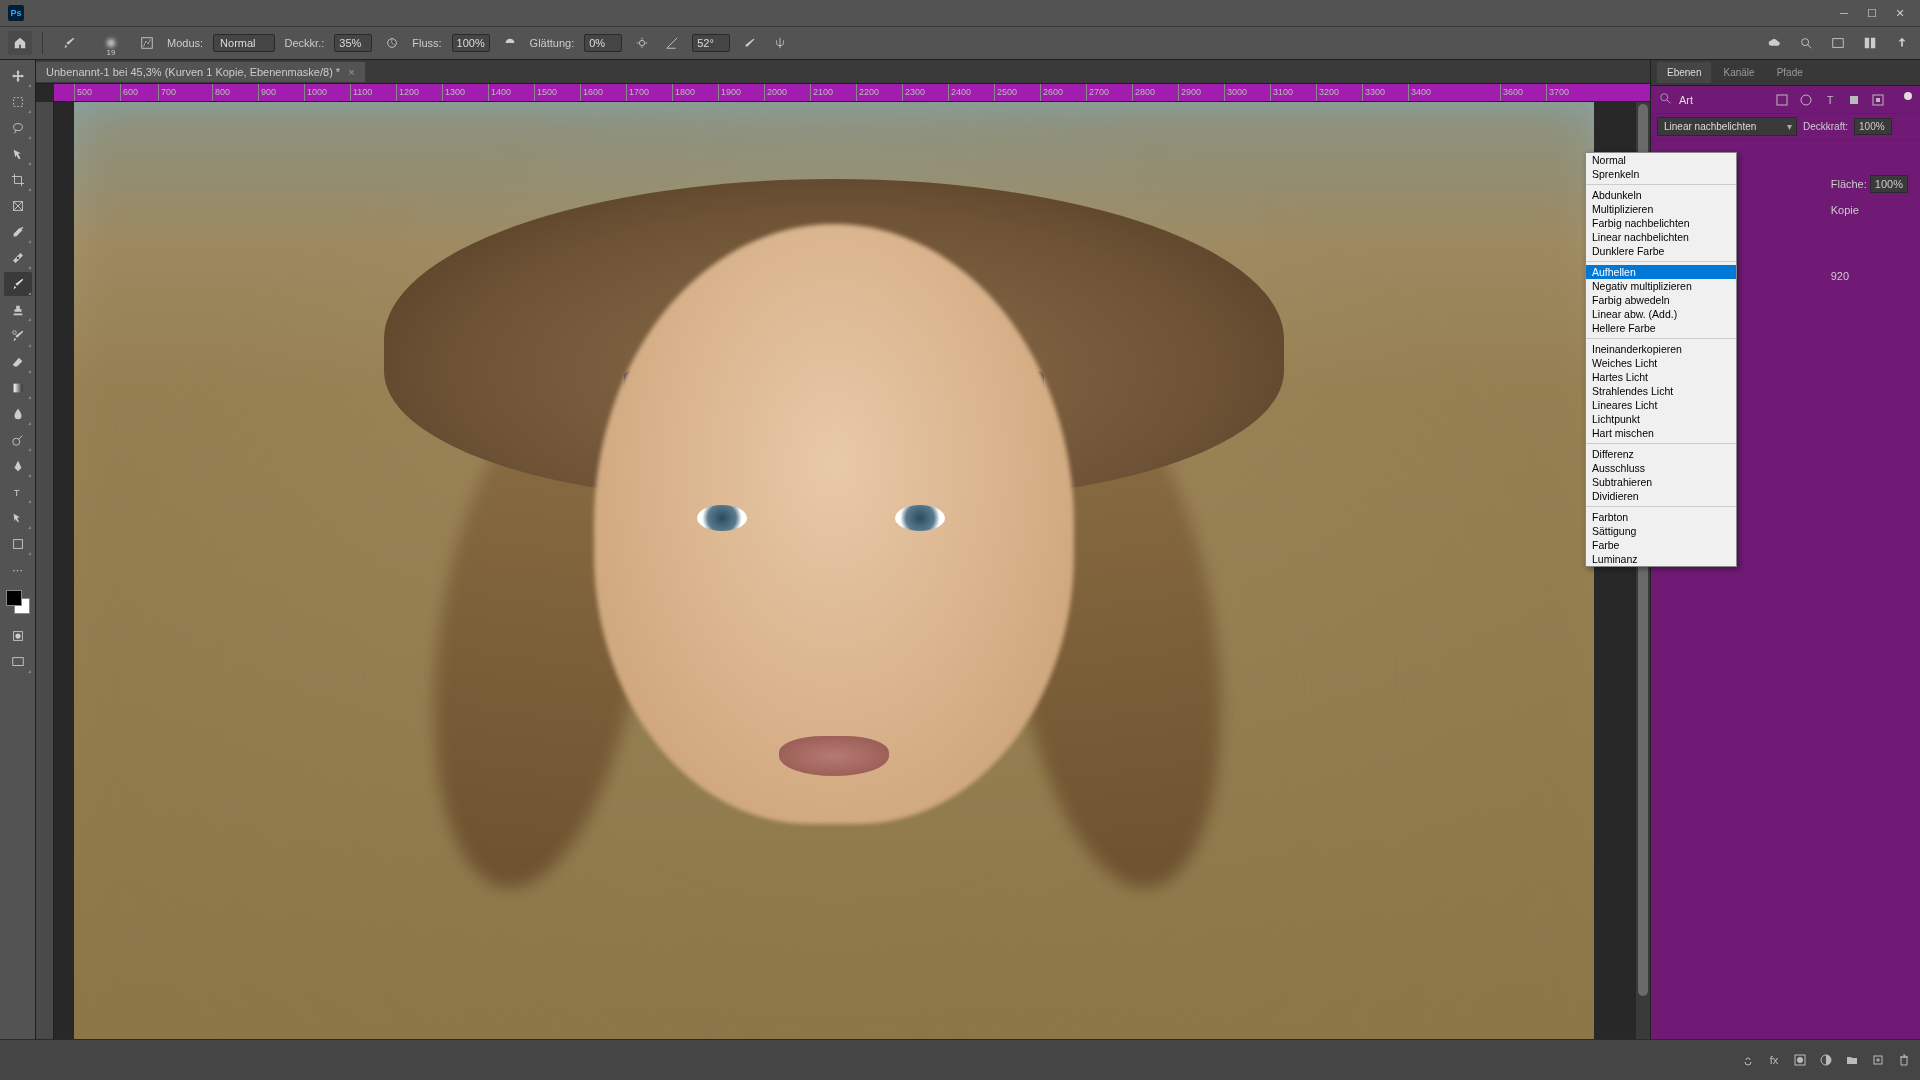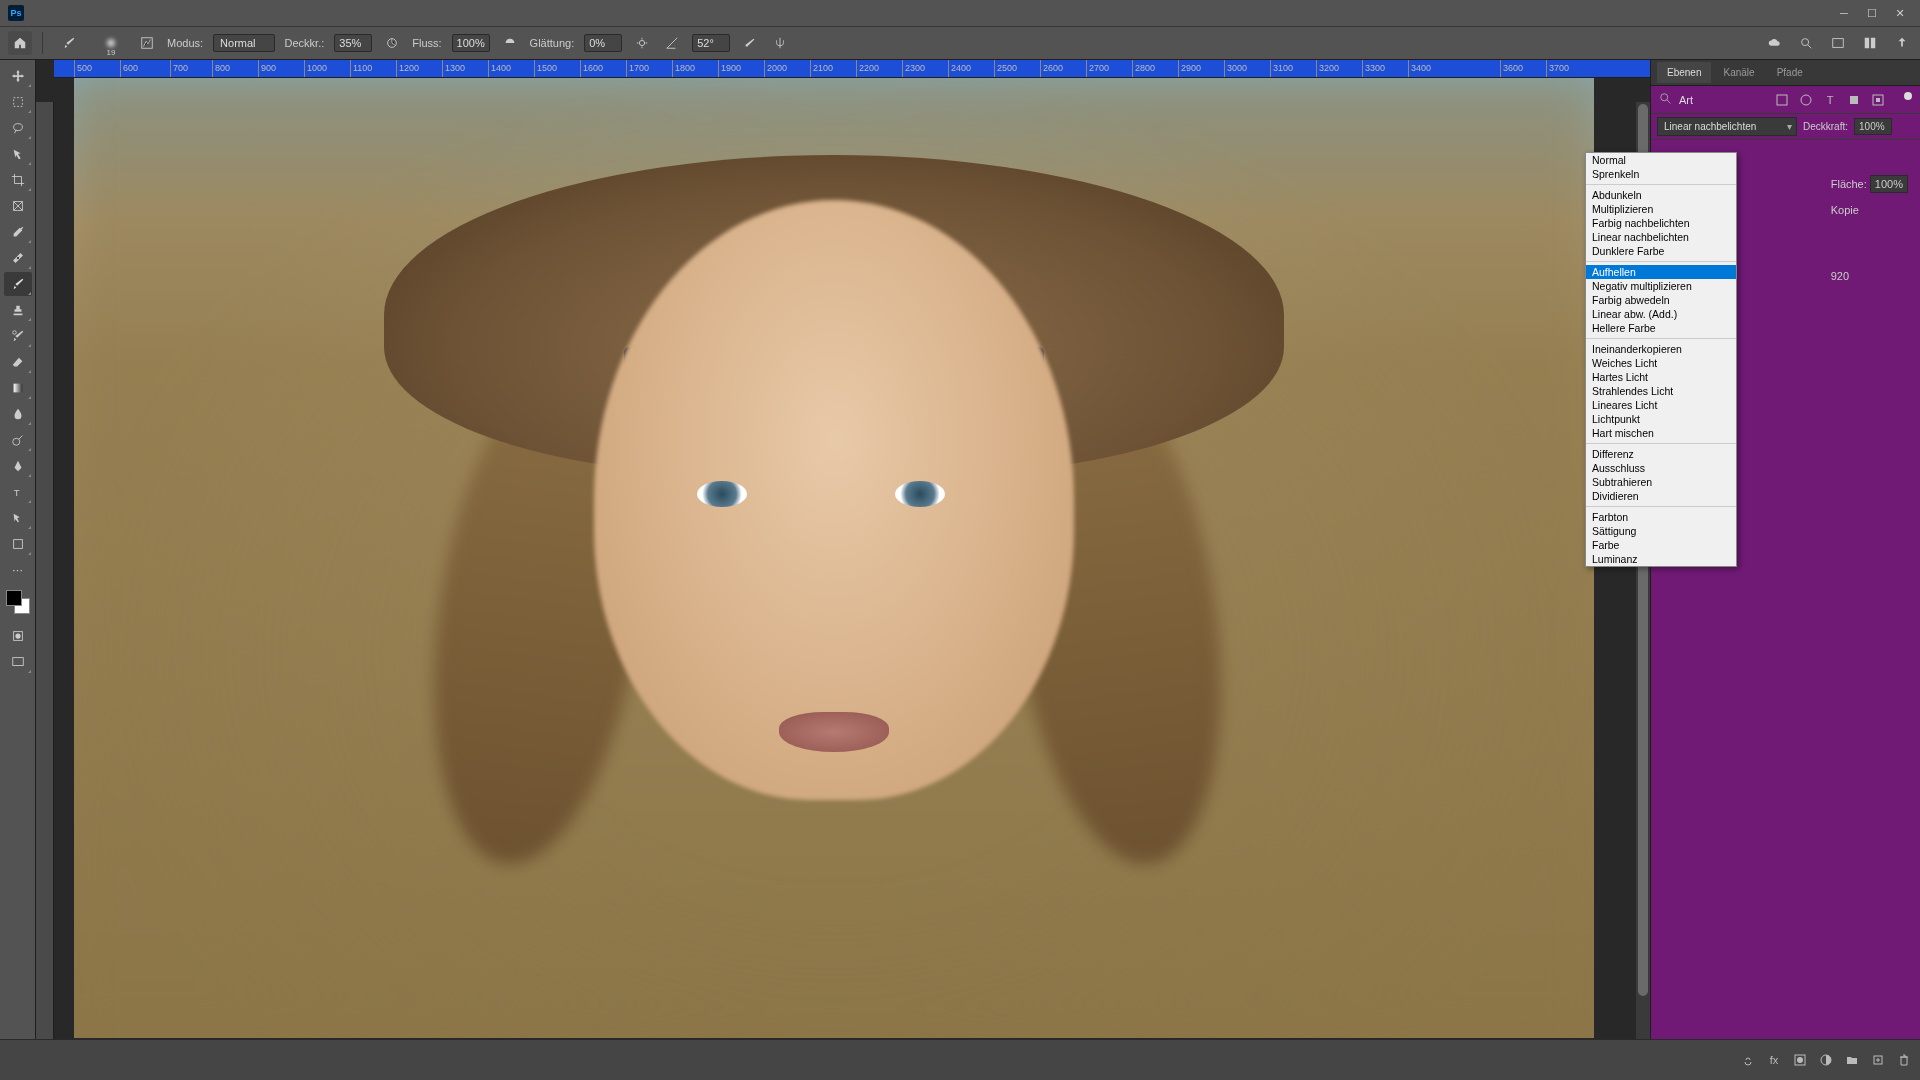--- a/index.html
+++ b/index.html
@@ -25,21 +25,21 @@
 .tool{width:28px;height:24px;display:flex;align-items:center;justify-content:center;color:#ccc;border-radius:2px;position:relative}
 .tool.active{background:#3a3a3a}
 .tool-corner{position:absolute;bottom:1px;right:1px;width:0;height:0;border-right:3px solid #888;border-top:3px solid transparent}
 .swatches{margin-top:6px;position:relative;width:24px;height:24px}
 .swatch-fg{width:16px;height:16px;background:#000;border:1px solid #888;position:absolute;top:0;left:0;z-index:2}
 .swatch-bg{width:16px;height:16px;background:#fff;border:1px solid #888;position:absolute;bottom:0;right:0}
 .canvas-area{flex:1;background:#282828;display:flex;flex-direction:column;position:relative}
 .doc-tab-bar{height:24px;background:#3a3a3a;display:flex;align-items:center;border-bottom:1px solid #1f1f1f}
 .doc-tab{background:#535353;padding:4px 10px;display:flex;align-items:center;gap:8px;color:#ddd;font-size:10px}
 .close-tab{color:#999}
-.ruler-h{height:18px;background:#1d4ed8;border-bottom:1px solid #1f1f1f;position:relative;margin-left:18px;overflow:hidden}
+.ruler-h{height:18px;background:#a21caf;border-bottom:1px solid #1f1f1f;position:relative;margin-left:18px;overflow:hidden}
 .ruler-v{width:18px;background:#4a4a4a;border-right:1px solid #1f1f1f;position:absolute;top:42px;bottom:0;left:0}
 .ruler-tick{position:absolute;top:0;font-size:9px;color:#bbb;border-left:1px solid #888;height:18px;padding-left:2px;padding-top:3px}
 .canvas-wrap{flex:1;position:relative;margin-left:18px;overflow:hidden;background:#282828;display:flex;align-items:flex-start;justify-content:flex-start}
 .photo{width:1520px;height:960px;background:linear-gradient(180deg,#8aa5a8 0%,#a89670 15%,#9c8558 30%,#8c7648 100%);position:relative;overflow:hidden;margin-left:20px}
 .face{position:absolute;left:50%;top:44%;transform:translate(-50%,-50%);width:480px;height:600px;background:radial-gradient(ellipse at 50% 40%,#e8c9a8 0%,#d9b38c 50%,#c89d72 100%);border-radius:50% 50% 45% 45%;filter:blur(2px)}
 .hat{position:absolute;left:50%;top:8%;transform:translateX(-50%);width:900px;height:320px;background:radial-gradient(ellipse at 50% 60%,#8a6d4a 0%,#6d5235 60%,#4a3620 100%);border-radius:50% 50% 40% 40%}
 .hat-band{position:absolute;left:50%;top:28%;transform:translateX(-50%);width:420px;height:30px;background:#1a1a2e;border-radius:6px}
 .eye{position:absolute;width:50px;height:26px;background:radial-gradient(circle at 50% 50%,#2a4a5e 0%,#5a7a8e 50%,#fff 70%);border-radius:50%}
 .eye.l{left:41%;top:42%}
 .eye.r{left:54%;top:42%}
@@ -322,24 +322,30 @@
       </div>
     <div class="tool">
         <svg viewBox="0 0 16 16">
           <rect x="2" y="3" width="12" height="9" fill="none" stroke="#ccc"></rect>
         </svg>
         <div class="tool-corner"></div>
       </div>
   </div>
 
   <div class="canvas-area">
+    <div class="doc-tab-bar">
+      <div class="doc-tab">
+        <span>Unbenannt-1 bei 45,3% (Kurven 1 Kopie, Ebenenmaske/8) *</span>
+        <span class="close-tab">×</span>
+      </div>
+    </div>
     <div class="ruler-h" id="ruler-h">
         <div class="ruler-tick" style="left: 20px;">500</div>
         <div class="ruler-tick" style="left: 66px;">600</div>
-        <div class="ruler-tick" style="left: 116px;">700</div>
+        <div class="ruler-tick" style="left: 104px;">700</div>
         <div class="ruler-tick" style="left: 158px;">800</div>
         <div class="ruler-tick" style="left: 204px;">900</div>
         <div class="ruler-tick" style="left: 250px;">1000</div>
         <div class="ruler-tick" style="left: 296px;">1100</div>
         <div class="ruler-tick" style="left: 342px;">1200</div>
         <div class="ruler-tick" style="left: 388px;">1300</div>
         <div class="ruler-tick" style="left: 434px;">1400</div>
         <div class="ruler-tick" style="left: 480px;">1500</div>
         <div class="ruler-tick" style="left: 526px;">1600</div>
         <div class="ruler-tick" style="left: 572px;">1700</div>

